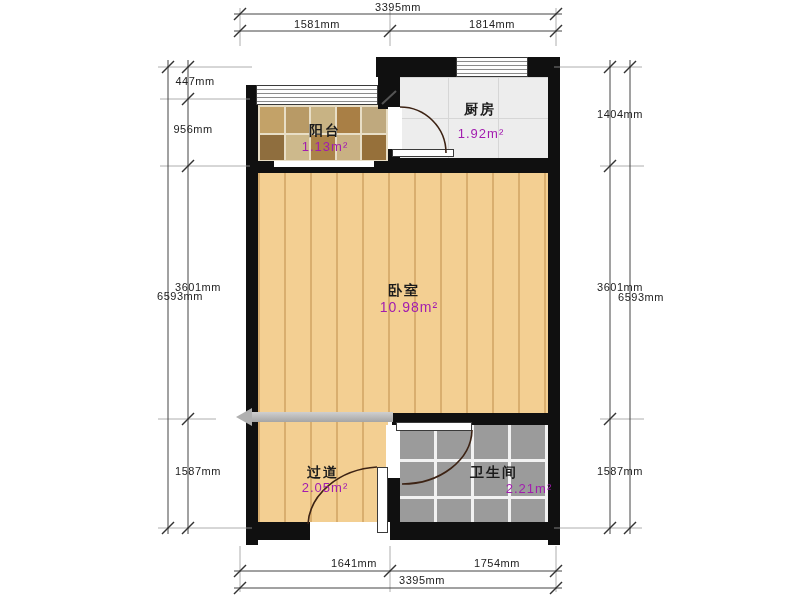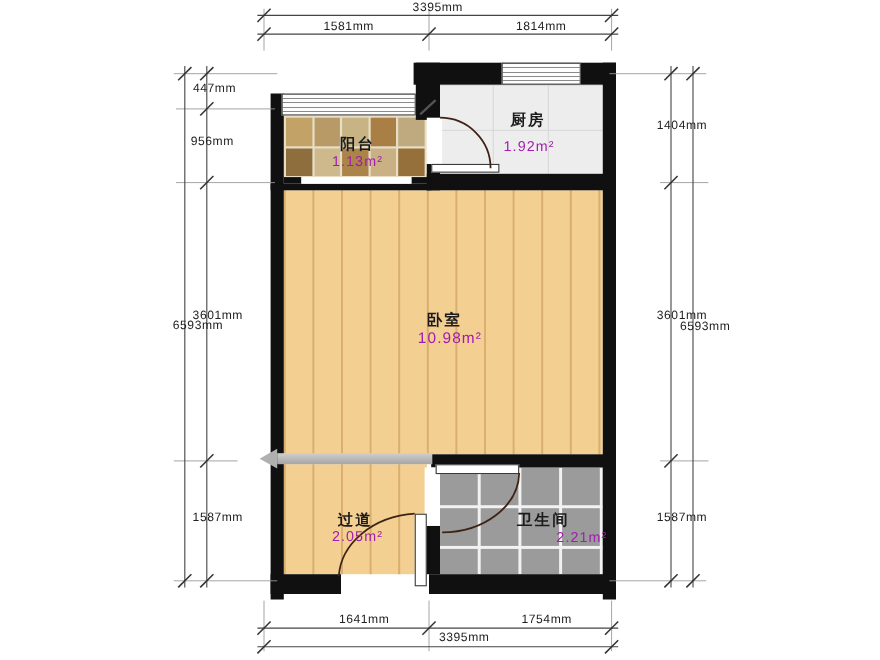--- a/index.html
+++ b/index.html
@@ -159,21 +159,21 @@
   <div class="lbl room-name big" style="left:404px;top:291px;">卧室</div>
   <div class="lbl room-area big" style="left:409px;top:307px;">10.98m²</div>
   <div class="lbl room-name" style="left:323px;top:473px;">过道</div>
   <div class="lbl room-area" style="left:325px;top:487px;">2.05m²</div>
   <div class="lbl room-name" style="left:494px;top:473px;">卫生间</div>
   <div class="lbl room-area" style="left:485px;top:488px;margin-left:44px;">2.21m²</div>
 
   <div class="lbl dim" style="left:398px;top:7px;">3395mm</div>
   <div class="lbl dim" style="left:317px;top:24px;">1581mm</div>
   <div class="lbl dim" style="left:492px;top:24px;">1814mm</div>
-  <div class="lbl dim" style="left:331px;top:563px;">1641mm</div>
+  <div class="lbl dim" style="left:354px;top:563px;">1641mm</div>
   <div class="lbl dim" style="left:497px;top:563px;">1754mm</div>
   <div class="lbl dim" style="left:422px;top:580px;">3395mm</div>
   <div class="lbl dim" style="left:195px;top:81px;">447mm</div>
   <div class="lbl dim" style="left:193px;top:129px;">956mm</div>
   <div class="lbl dim" style="left:198px;top:287px;">3601mm</div>
   <div class="lbl dim" style="left:180px;top:296px;">6593mm</div>
   <div class="lbl dim" style="left:198px;top:471px;">1587mm</div>
   <div class="lbl dim" style="left:620px;top:114px;text-align:center;">1404mm</div>
   <div class="lbl dim" style="left:620px;top:287px;">3601mm</div>
   <div class="lbl dim" style="left:641px;top:297px;">6593mm</div>

